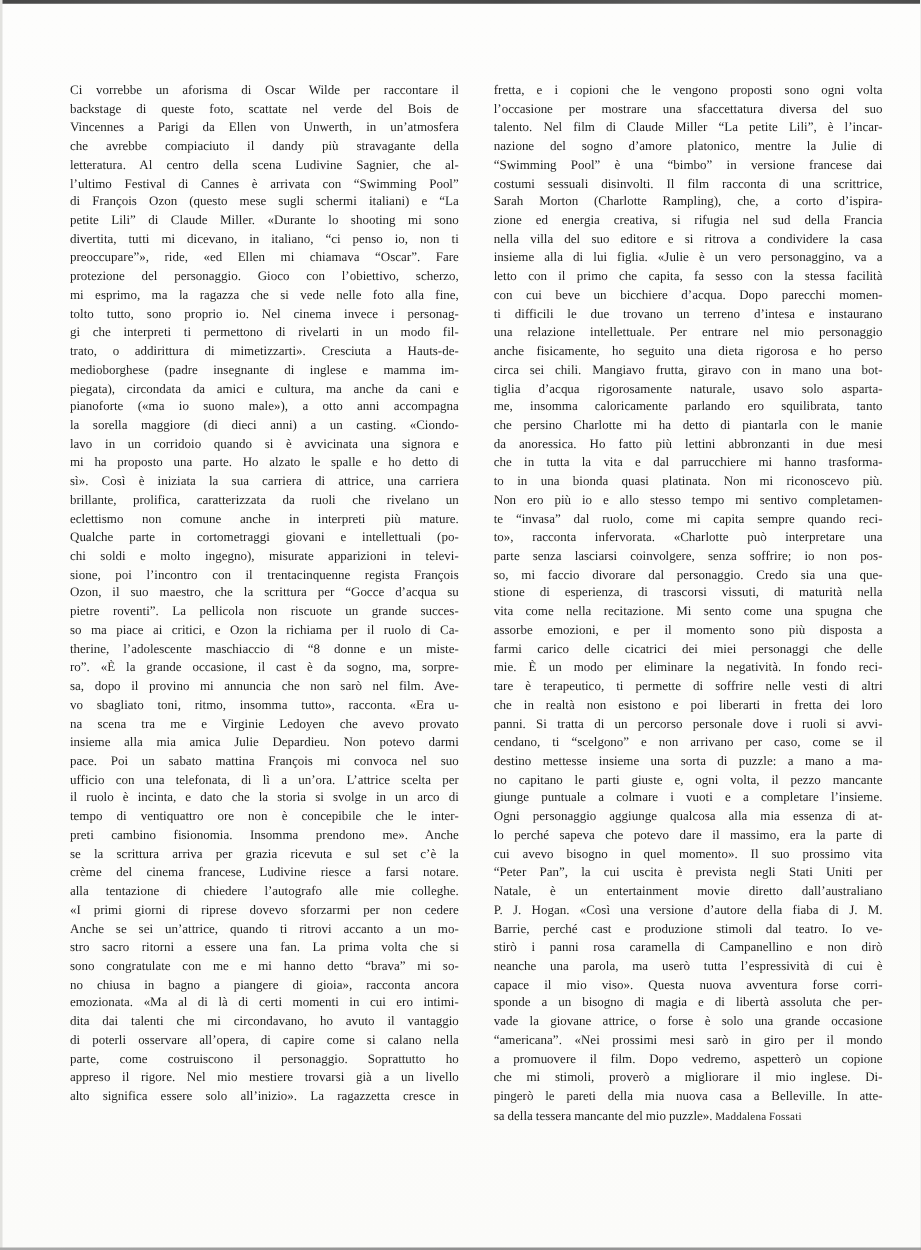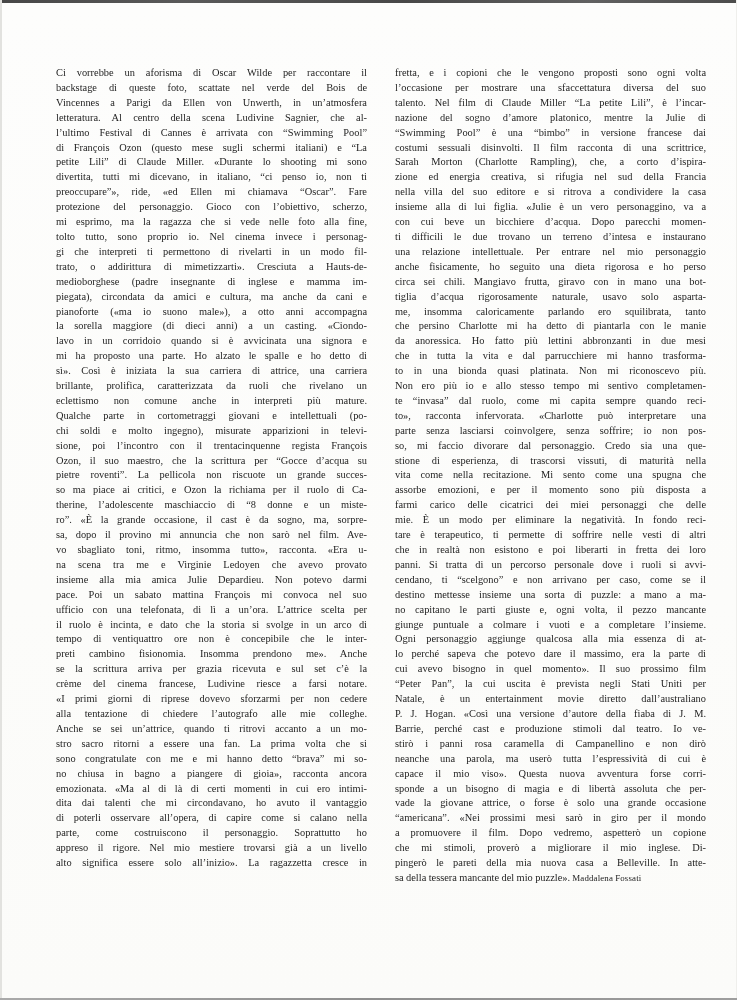--- a/index.html
+++ b/index.html
@@ -73,20 +73,21 @@
 <div class="page">
   <div class="edge-top"></div>
   <div class="edge-left"></div>
   <div class="edge-right"></div>
   <div class="edge-bottom"></div>
 
   <div class="column col-0">
       <div class="line">Ci vorrebbe un aforisma di Oscar Wilde per raccontare il</div>
       <div class="line">backstage di queste foto, scattate nel verde del Bois de</div>
       <div class="line">Vincennes a Parigi da Ellen von Unwerth, in un’atmosfera</div>
+      <div class="line">che avrebbe compiaciuto il dandy più stravagante della</div>
       <div class="line">letteratura. Al centro della scena Ludivine Sagnier, che al-</div>
       <div class="line">l’ultimo Festival di Cannes è arrivata con “Swimming Pool”</div>
       <div class="line">di François Ozon (questo mese sugli schermi italiani) e “La</div>
       <div class="line">petite Lili” di Claude Miller. «Durante lo shooting mi sono</div>
       <div class="line">divertita, tutti mi dicevano, in italiano, “ci penso io, non ti</div>
       <div class="line">preoccupare”», ride, «ed Ellen mi chiamava “Oscar”. Fare</div>
       <div class="line">protezione del personaggio. Gioco con l’obiettivo, scherzo,</div>
       <div class="line">mi esprimo, ma la ragazza che si vede nelle foto alla fine,</div>
       <div class="line">tolto tutto, sono proprio io. Nel cinema invece i personag-</div>
       <div class="line">gi che interpreti ti permettono di rivelarti in un modo fil-</div>
@@ -112,22 +113,22 @@
       <div class="line">vo sbagliato toni, ritmo, insomma tutto», racconta. «Era u-</div>
       <div class="line">na scena tra me e Virginie Ledoyen che avevo provato</div>
       <div class="line">insieme alla mia amica Julie Depardieu. Non potevo darmi</div>
       <div class="line">pace. Poi un sabato mattina François mi convoca nel suo</div>
       <div class="line">ufficio con una telefonata, di lì a un’ora. L’attrice scelta per</div>
       <div class="line">il ruolo è incinta, e dato che la storia si svolge in un arco di</div>
       <div class="line">tempo di ventiquattro ore non è concepibile che le inter-</div>
       <div class="line">preti cambino fisionomia. Insomma prendono me». Anche</div>
       <div class="line">se la scrittura arriva per grazia ricevuta e sul set c’è la</div>
       <div class="line">crème del cinema francese, Ludivine riesce a farsi notare.</div>
+      <div class="line">alla tentazione di chiedere l’autografo alle mie colleghe.</div>
       <div class="line">«I primi giorni di riprese dovevo sforzarmi per non cedere</div>
-      <div class="line">alla tentazione di chiedere l’autografo alle mie colleghe.</div>
       <div class="line">Anche se sei un’attrice, quando ti ritrovi accanto a un mo-</div>
       <div class="line">stro sacro ritorni a essere una fan. La prima volta che si</div>
       <div class="line">sono congratulate con me e mi hanno detto “brava” mi so-</div>
       <div class="line">no chiusa in bagno a piangere di gioia», racconta ancora</div>
       <div class="line">emozionata. «Ma al di là di certi momenti in cui ero intimi-</div>
       <div class="line">dita dai talenti che mi circondavano, ho avuto il vantaggio</div>
       <div class="line">di poterli osservare all’opera, di capire come si calano nella</div>
       <div class="line">parte, come costruiscono il personaggio. Soprattutto ho</div>
       <div class="line">appreso il rigore. Nel mio mestiere trovarsi già a un livello</div>
       <div class="line last">alto significa essere solo all’inizio». La ragazzetta cresce in</div>
@@ -137,20 +138,21 @@
       <div class="line">fretta, e i copioni che le vengono proposti sono ogni volta</div>
       <div class="line">l’occasione per mostrare una sfaccettatura diversa del suo</div>
       <div class="line">talento. Nel film di Claude Miller “La petite Lili”, è l’incar-</div>
       <div class="line">nazione del sogno d’amore platonico, mentre la Julie di</div>
       <div class="line">“Swimming Pool” è una “bimbo” in versione francese dai</div>
       <div class="line">costumi sessuali disinvolti. Il film racconta di una scrittrice,</div>
       <div class="line">Sarah Morton (Charlotte Rampling), che, a corto d’ispira-</div>
       <div class="line">zione ed energia creativa, si rifugia nel sud della Francia</div>
       <div class="line">nella villa del suo editore e si ritrova a condividere la casa</div>
       <div class="line">insieme alla di lui figlia. «Julie è un vero personaggino, va a</div>
+      <div class="line">letto con il primo che capita, fa sesso con la stessa facilità</div>
       <div class="line">con cui beve un bicchiere d’acqua. Dopo parecchi momen-</div>
       <div class="line">ti difficili le due trovano un terreno d’intesa e instaurano</div>
       <div class="line">una relazione intellettuale. Per entrare nel mio personaggio</div>
       <div class="line">anche fisicamente, ho seguito una dieta rigorosa e ho perso</div>
       <div class="line">circa sei chili. Mangiavo frutta, giravo con in mano una bot-</div>
       <div class="line">tiglia d’acqua rigorosamente naturale, usavo solo asparta-</div>
       <div class="line">me, insomma caloricamente parlando ero squilibrata, tanto</div>
       <div class="line">che persino Charlotte mi ha detto di piantarla con le manie</div>
       <div class="line">da anoressica. Ho fatto più lettini abbronzanti in due mesi</div>
       <div class="line">che in tutta la vita e dal parrucchiere mi hanno trasforma-</div>
@@ -167,21 +169,21 @@
       <div class="line">mie. È un modo per eliminare la negatività. In fondo reci-</div>
       <div class="line">tare è terapeutico, ti permette di soffrire nelle vesti di altri</div>
       <div class="line">che in realtà non esistono e poi liberarti in fretta dei loro</div>
       <div class="line">panni. Si tratta di un percorso personale dove i ruoli si avvi-</div>
       <div class="line">cendano, ti “scelgono” e non arrivano per caso, come se il</div>
       <div class="line">destino mettesse insieme una sorta di puzzle: a mano a ma-</div>
       <div class="line">no capitano le parti giuste e, ogni volta, il pezzo mancante</div>
       <div class="line">giunge puntuale a colmare i vuoti e a completare l’insieme.</div>
       <div class="line">Ogni personaggio aggiunge qualcosa alla mia essenza di at-</div>
       <div class="line">lo perché sapeva che potevo dare il massimo, era la parte di</div>
-      <div class="line">cui avevo bisogno in quel momento». Il suo prossimo film</div>
+      <div class="line">cui avevo bisogno in quel momento». Il suo prossimo vita</div>
       <div class="line">“Peter Pan”, la cui uscita è prevista negli Stati Uniti per</div>
       <div class="line">Natale, è un entertainment movie diretto dall’australiano</div>
       <div class="line">P. J. Hogan. «Così una versione d’autore della fiaba di J. M.</div>
       <div class="line">Barrie, perché cast e produzione stimoli dal teatro. Io ve-</div>
       <div class="line">stirò i panni rosa caramella di Campanellino e non dirò</div>
       <div class="line">neanche una parola, ma userò tutta l’espressività di cui è</div>
       <div class="line">capace il mio viso». Questa nuova avventura forse corri-</div>
       <div class="line">sponde a un bisogno di magia e di libertà assoluta che per-</div>
       <div class="line">vade la giovane attrice, o forse è solo una grande occasione</div>
       <div class="line">“americana”. «Nei prossimi mesi sarò in giro per il mondo</div>

